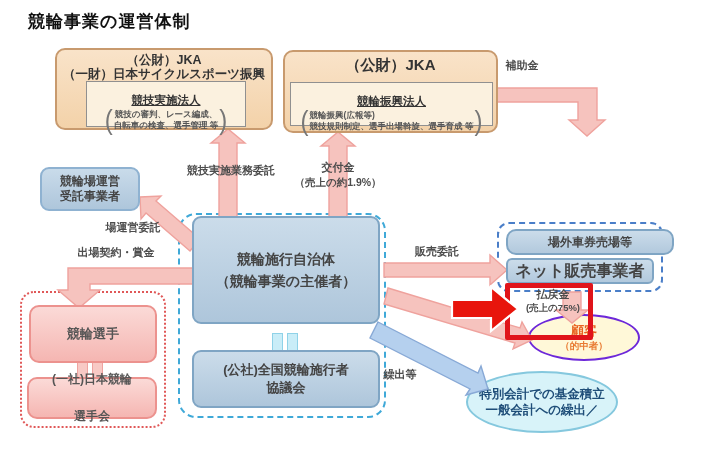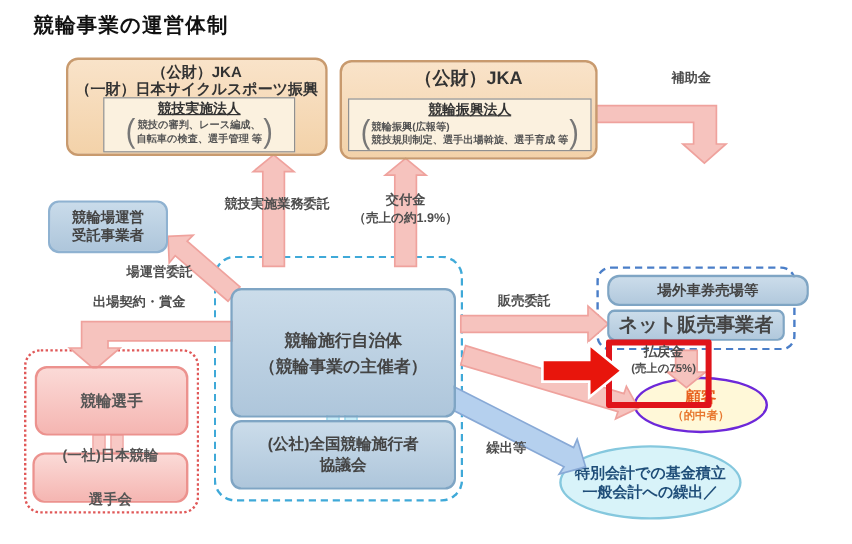--- a/index.html
+++ b/index.html
@@ -39,33 +39,33 @@
   .peach { background:linear-gradient(#F9E3C9,#F3D2A9); border:2px solid #C89A6E; border-radius:10px; }
   .blue { background:linear-gradient(#CBDCEA,#AEC6DB); border:2px solid #7FA5C4; border-radius:9px; }
   .bluesm { background:linear-gradient(#CBDCEA,#B2C9DD); border:2px solid #7FA5C4; border-radius:6px; }
   .pink { background:linear-gradient(#FBDAD7,#F5B6B2); border:2px solid #EC928E; border-radius:10px; }
 
   .b-jka-cycle { left:55px; top:48px; width:218px; height:82px; justify-content:flex-start; padding-top:3px; }
   .b-jka { left:283px; top:50px; width:215px; height:83px; justify-content:flex-start; padding-top:4px; }
   .hdr1 { font-size:12.5px; font-weight:bold; color:#333; line-height:1.15; }
   .hdr-big { font-size:15px; font-weight:900; color:#333; }
   .inner { position:absolute; background:#FBF1DF; border:1px solid #909090; display:flex;
-    flex-direction:column; align-items:center; padding-top:1px; }
+    flex-direction:column; align-items:center; padding-top:11px; }
   .in-a { left:29px; top:31px; width:160px; height:46px; }
   .in-b { left:5px; top:30px; width:203px; height:44px; }
   .in-title { font-size:11.5px; font-weight:bold; color:#333; text-decoration:underline; }
   .note { display:flex; align-items:center; gap:1px; margin-top:1px; }
   .brk { font-size:24px; font-weight:400; color:#777; transform:scaleY(1.15); line-height:0.8; }
   .note-lines { display:flex; flex-direction:column; }
   .note-lines span { font-size:8.5px; font-weight:bold; color:#555; line-height:1.3; white-space:nowrap; }
   .in-b .note-lines span { text-align:left; }
 
   .b-track { left:40px; top:167px; width:100px; height:44px; font-size:12px; font-weight:bold; color:#444; line-height:1.25;
     background:linear-gradient(#C9DBEA,#AEC6DB); border:2px solid #8FB2D1; border-radius:9px; }
-  .b-muni { left:192px; top:240px; width:188px; height:108px; font-size:14px; font-weight:bold; color:#444; line-height:1.6; }
+  .b-muni { left:192px; top:216px; width:188px; height:108px; font-size:14px; font-weight:bold; color:#444; line-height:1.6; }
   .b-council { left:192px; top:350px; width:188px; height:58px; font-size:13px; font-weight:bold; color:#444; line-height:1.35; }
   .b-offtrack { left:506px; top:229px; width:168px; height:26px; font-size:12px; font-weight:bold; color:#444;border-radius:10px; }
   .b-net { left:506px; top:258px; width:148px; height:26px; font-size:16px; font-weight:bold; color:#444; }
   .b-racer { left:29px; top:305px; width:128px; height:58px; font-size:13px; font-weight:bold; color:#555; }
   .b-assoc { left:27px; top:377px; width:130px; height:42px; font-size:12px; font-weight:bold; color:#555; line-height:1.3;gap:21px; }
 
   .conn { position:absolute; z-index:2; }
   .conn.cyan { width:11px; height:18px; background:#C9EDF8; border:1px solid #8FD2E8; }
   .conn.pinkc { width:11px; height:16px; background:#F8C9C5; border:1px solid #EFA3A0; }
 
@@ -169,30 +169,30 @@
   </div>
 
   <div class="bx pink b-racer">
     <span>競輪選手</span>
   </div>
   <div class="bx pink b-assoc">
     <span>(一社)日本競輪</span>
     <span>選手会</span>
   </div>
 
-  <div class="lbl" style="left:576px; top:58px;">補助金</div>
+  <div class="lbl" style="left:522px; top:58px;">補助金</div>
   <div class="lbl" style="left:231px; top:163px;">競技実施業務委託</div>
   <div class="lbl" style="left:338px; top:160px;">
     <div>交付金</div>
     <div class="sm">（売上の約1.9%）</div>
   </div>
   <div class="lbl" style="left:133px; top:220px;">場運営委託</div>
   <div class="lbl" style="left:116px; top:245px;">出場契約・賞金</div>
   <div class="lbl" style="left:437px; top:244px;">販売委託</div>
-  <div class="lbl" style="left:422px; top:367px;">繰出等</div>
+  <div class="lbl" style="left:400px; top:367px;">繰出等</div>
   <div class="lbl lbl-payout" style="left:553px; top:287px;">
     <div>払戻金</div>
     <div class="sm">(売上の75%)</div>
   </div>
 
   <div class="hl-box"></div>
   <svg class="hl-arrow" width="710" height="453">
     <polygon class="ar" points="452,300 491,300 491,287 518,309 491,331 491,318 452,318"></polygon>
   </svg>
 

